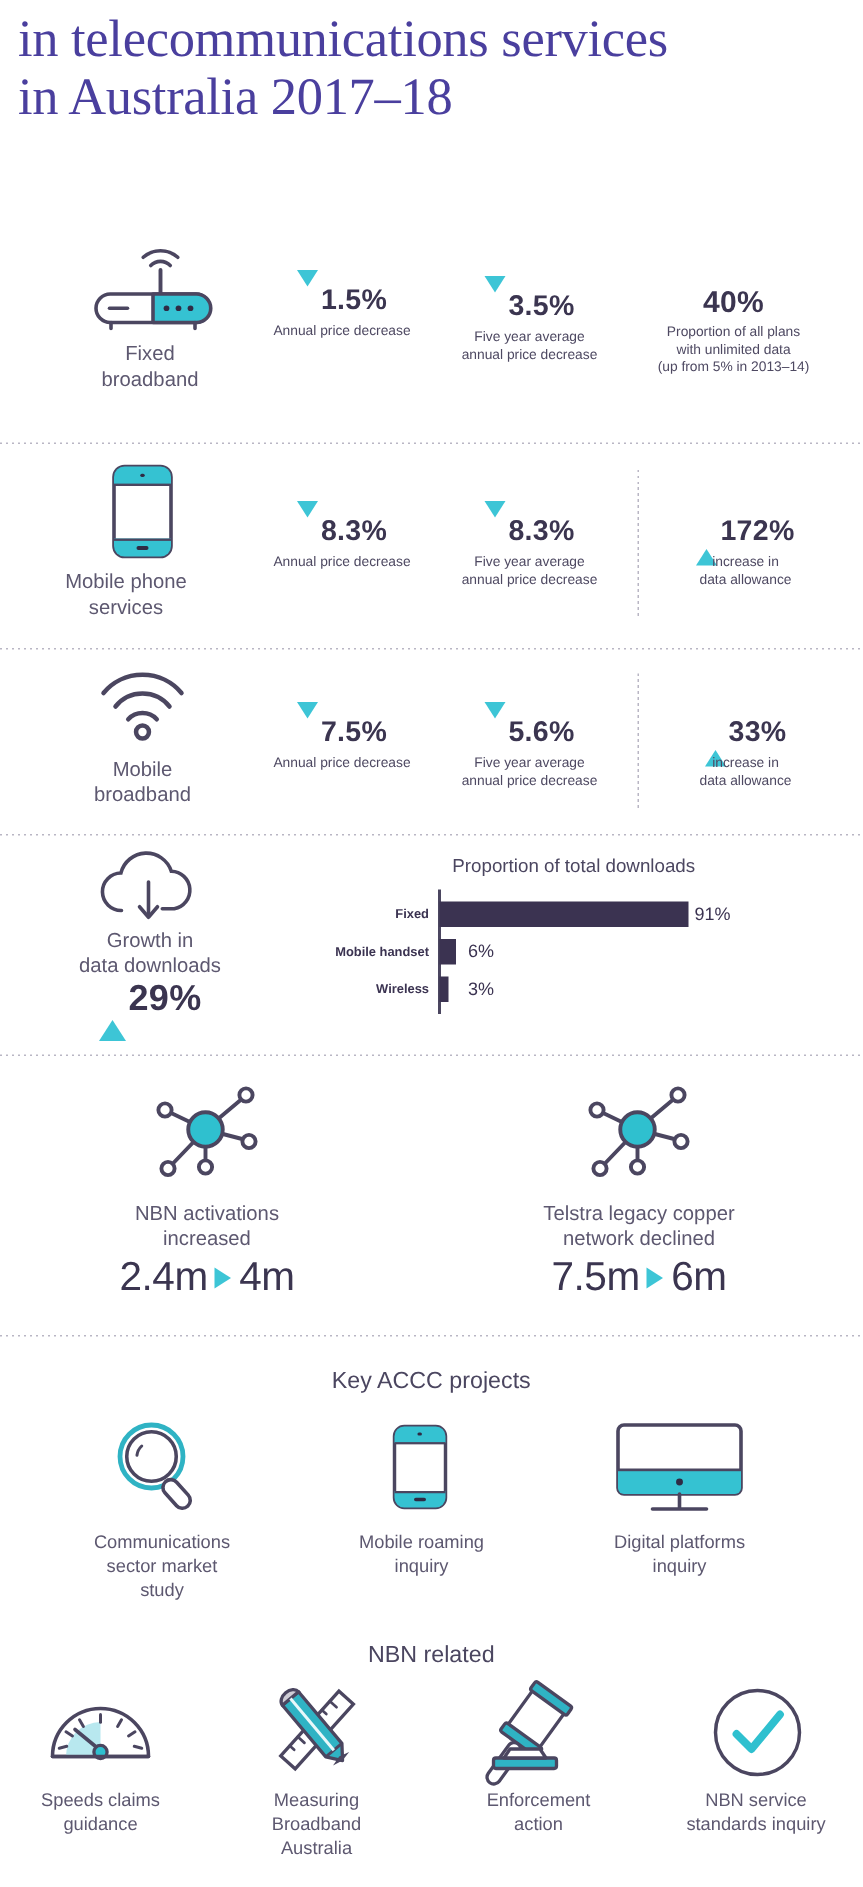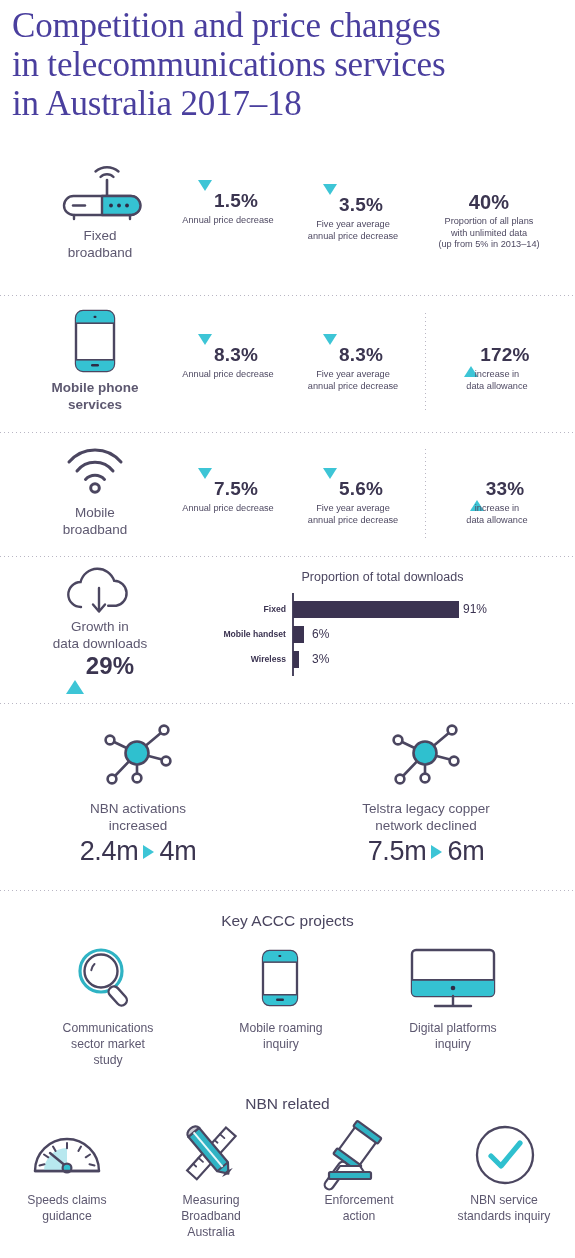--- a/index.html
+++ b/index.html
@@ -91,21 +91,20 @@
   }
   .proj-icon{position:absolute;}
   svg{display:block;overflow:visible;}
 </style>
 </head>
 <body>
 
 <div class="page">
 
   <div class="title">
-    <span>Competition and price changes</span>
     <span>in telecommunications services</span>
     <span>in Australia 2017–18</span>
   </div>
 
   <div class="row" style="top:150px;height:145px;">
 
     <div class="cat-icon" style="left:56px;top:13px;">
       <svg width="88" height="62" viewBox="0 0 88 62">
         <path d="M51 38 L51 17" stroke="#4b4660" stroke-width="2.6" fill="none" stroke-linecap="round"></path>
         <path d="M44.5 14 a9 9 0 0 1 13 0" stroke="#4b4660" stroke-width="2.4" fill="none" stroke-linecap="round"></path>
@@ -163,21 +162,21 @@
       <svg width="42" height="64" viewBox="0 0 42 64">
         <rect x="2" y="2" width="38" height="60" rx="7" fill="#ffffff" stroke="#4b4660" stroke-width="2.4"></rect>
         <path d="M2 9 a7 7 0 0 1 7 -7 h24 a7 7 0 0 1 7 7 v5 h-38 z" fill="#35c2d2"></path>
         <path d="M2 50 h38 v5 a7 7 0 0 1 -7 7 h-24 a7 7 0 0 1 -7 -7 z" fill="#35c2d2"></path>
         <rect x="2" y="50" width="38" height="1.6" fill="#4b4660"></rect>
         <rect x="2" y="13.4" width="38" height="1.6" fill="#4b4660"></rect>
         <rect x="17" y="55" width="8" height="2.6" rx="1.3" fill="#2f2b45"></rect>
         <rect x="19.5" y="6.8" width="3" height="2.2" rx="1.1" fill="#2f2b45"></rect>
       </svg>
     </div>
-    <div class="cat-label" style="left:15px;top:79px;width:160px;font-weight:bold;">
+    <div class="cat-label" style="left:4px;top:79px;width:160px;">
       <div>Mobile phone</div>
       <div>services</div>
     </div>
 
     <div class="stat" style="left:162px;top:44px;width:132px;">
       <div class="big">
         <span class="tri"><span class="tri-down"></span></span><span>8.3%</span>
       </div>
       <div class="cap">
         <div>Annual price decrease</div>

